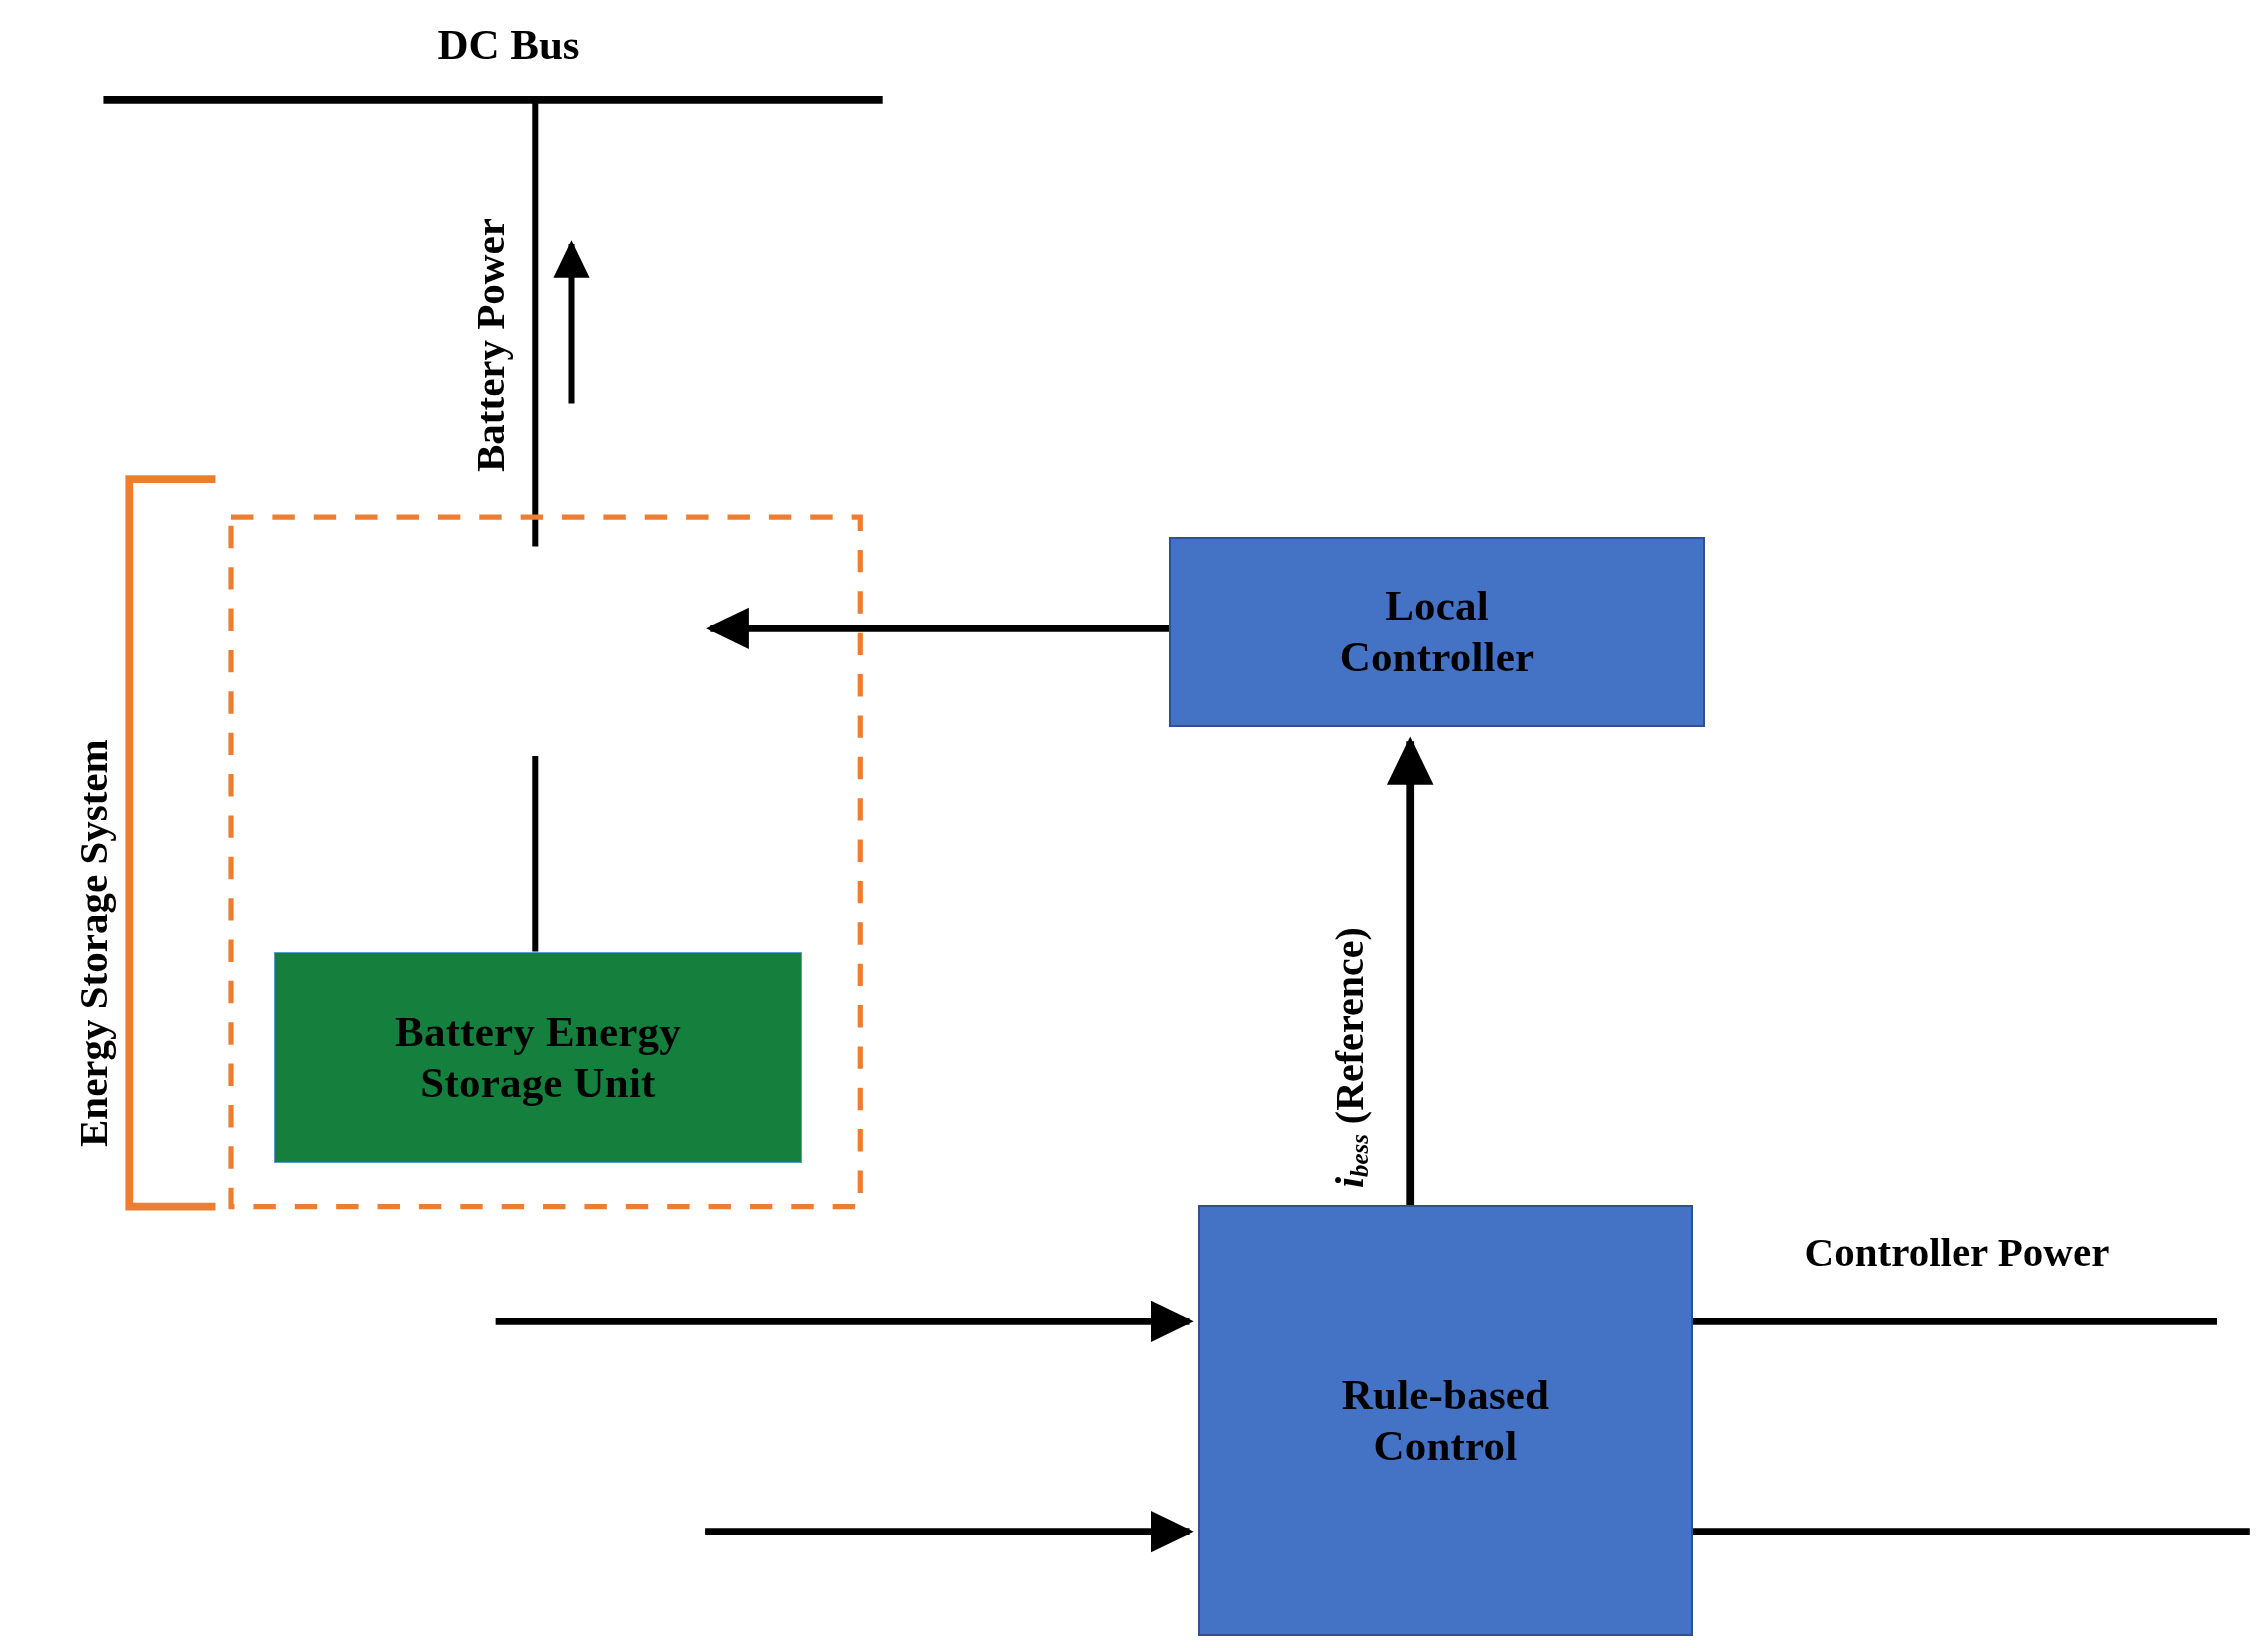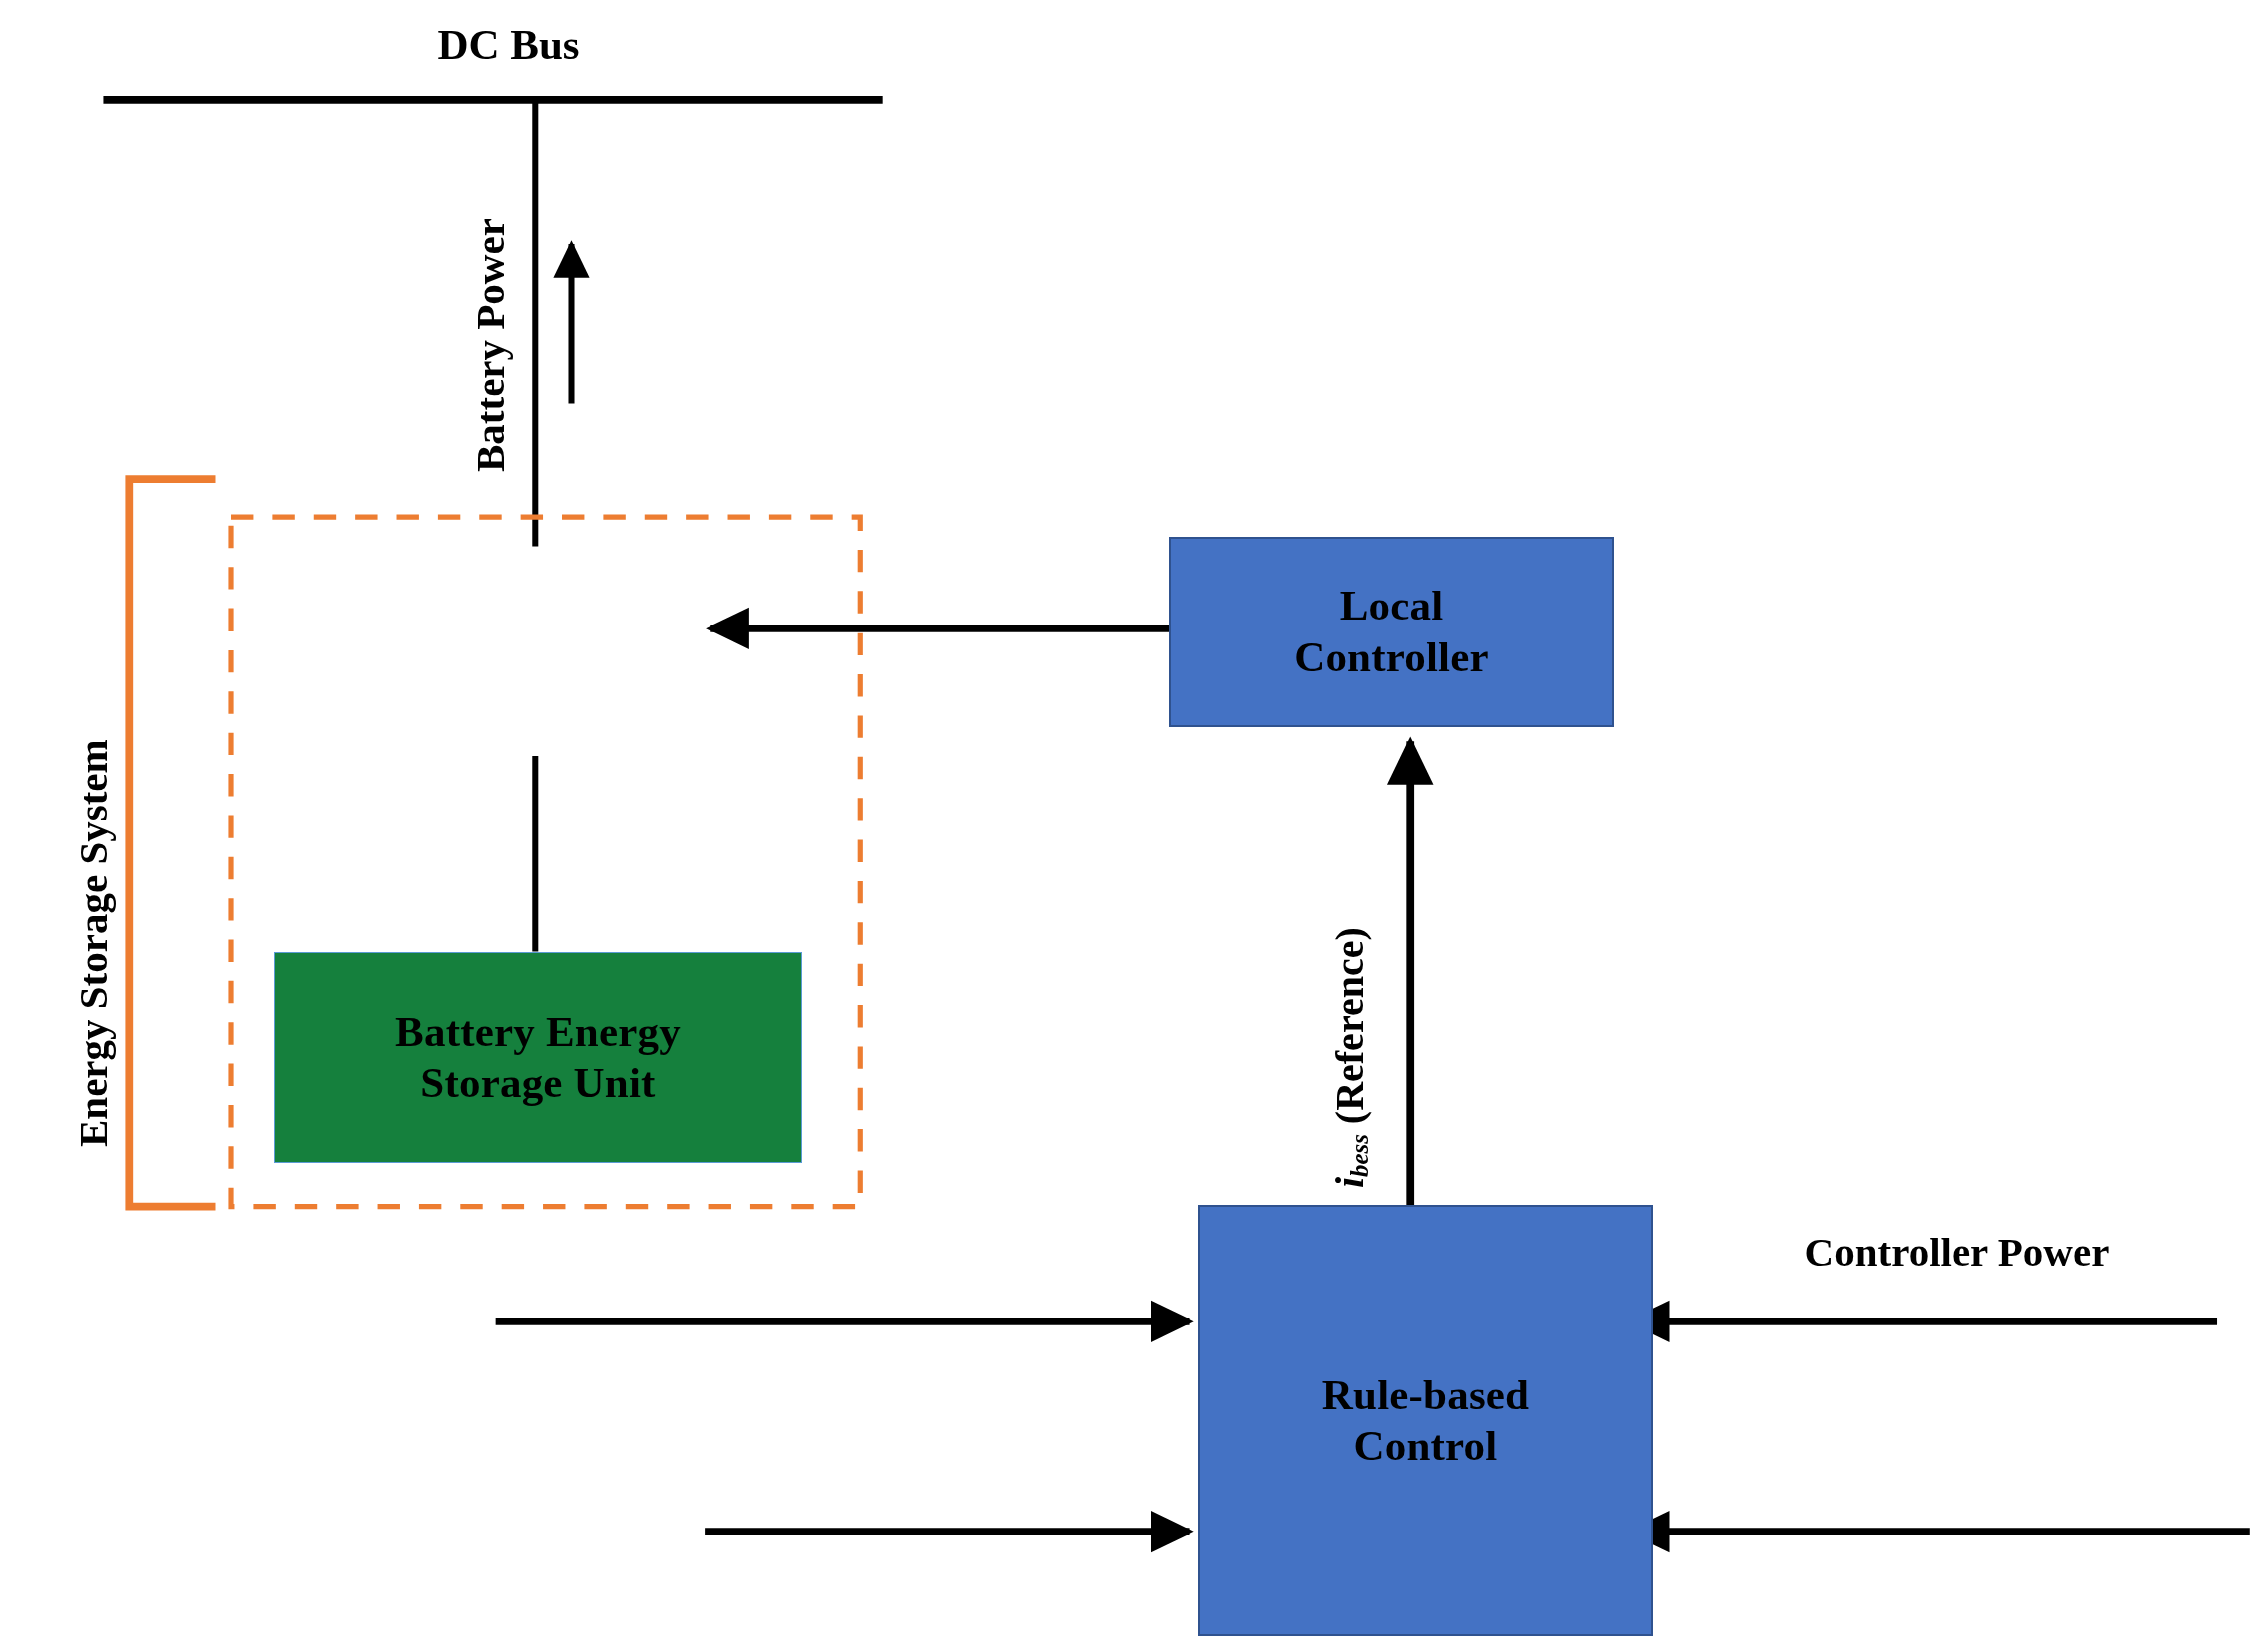--- a/index.html
+++ b/index.html
@@ -132,20 +132,20 @@
 
 
 
   <div class="lbl" style="left:1690px; top:1228px; width:534px; font-size:41px;">Controller Power</div>
 
 
 
   <div class="node node-battery" style="left:274px; top:952px; width:528px; height:211px; font-size:43px;">Battery Energy
 Storage Unit</div>
 
-  <div class="node node-controller" style="left:1169px; top:537px; width:445px; height:190px; font-size:43px;">Local
+  <div class="node node-controller" style="left:1169px; top:537px; width:536px; height:190px; font-size:43px;">Local
 Controller</div>
 
-  <div class="node node-controller" style="left:1198px; top:1205px; width:455px; height:431px; font-size:43px;">Rule-based
+  <div class="node node-controller" style="left:1198px; top:1205px; width:495px; height:431px; font-size:43px;">Rule-based
 Control</div>
 
 </div>
 
 
 </body></html>

